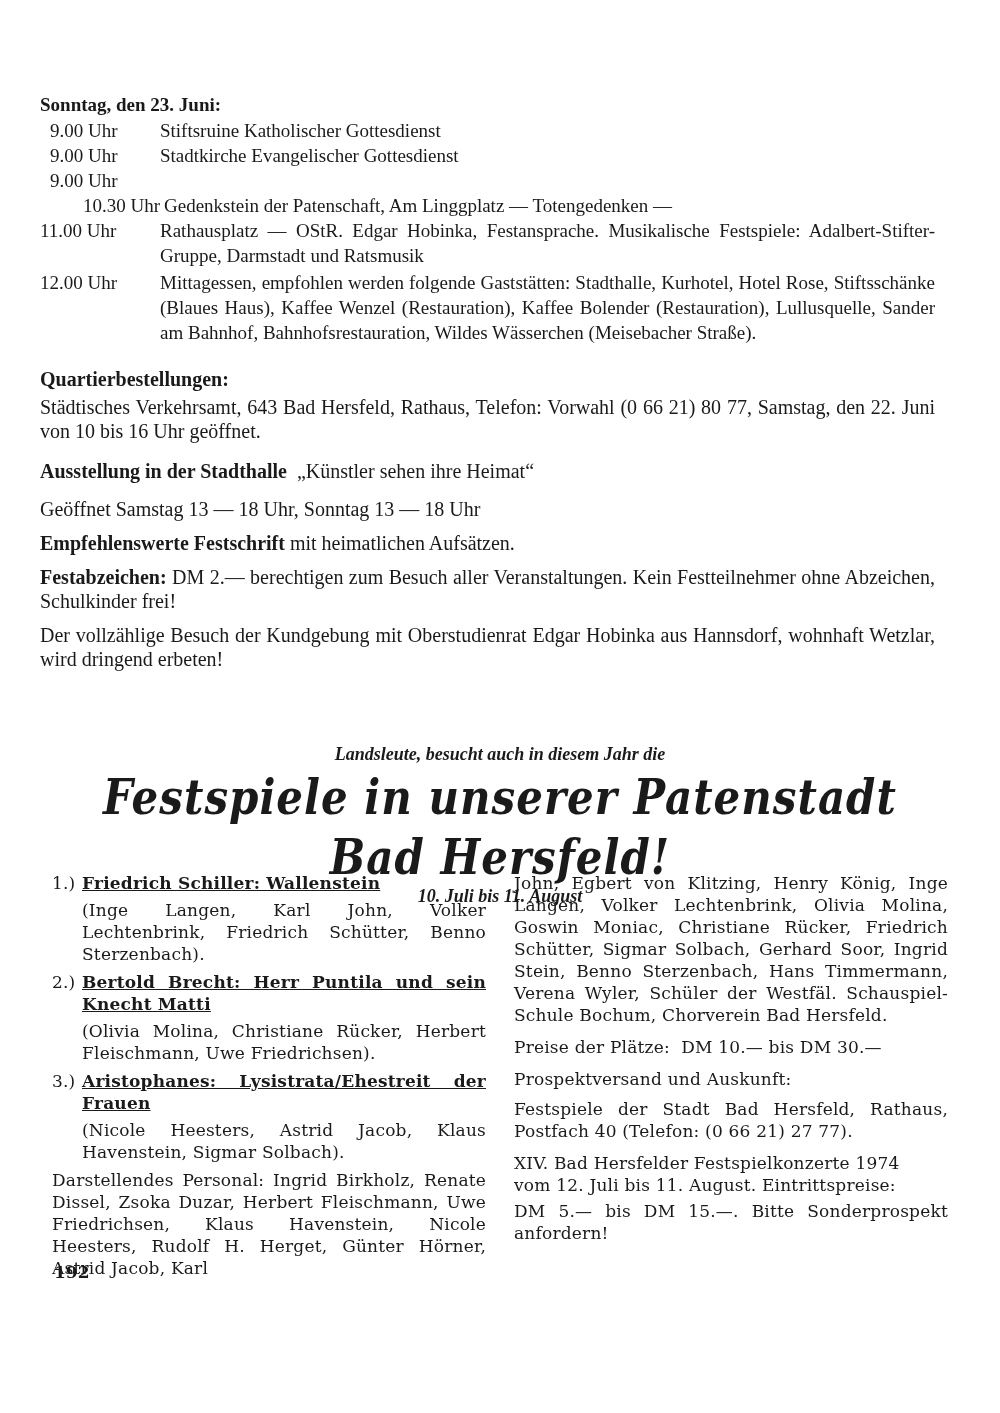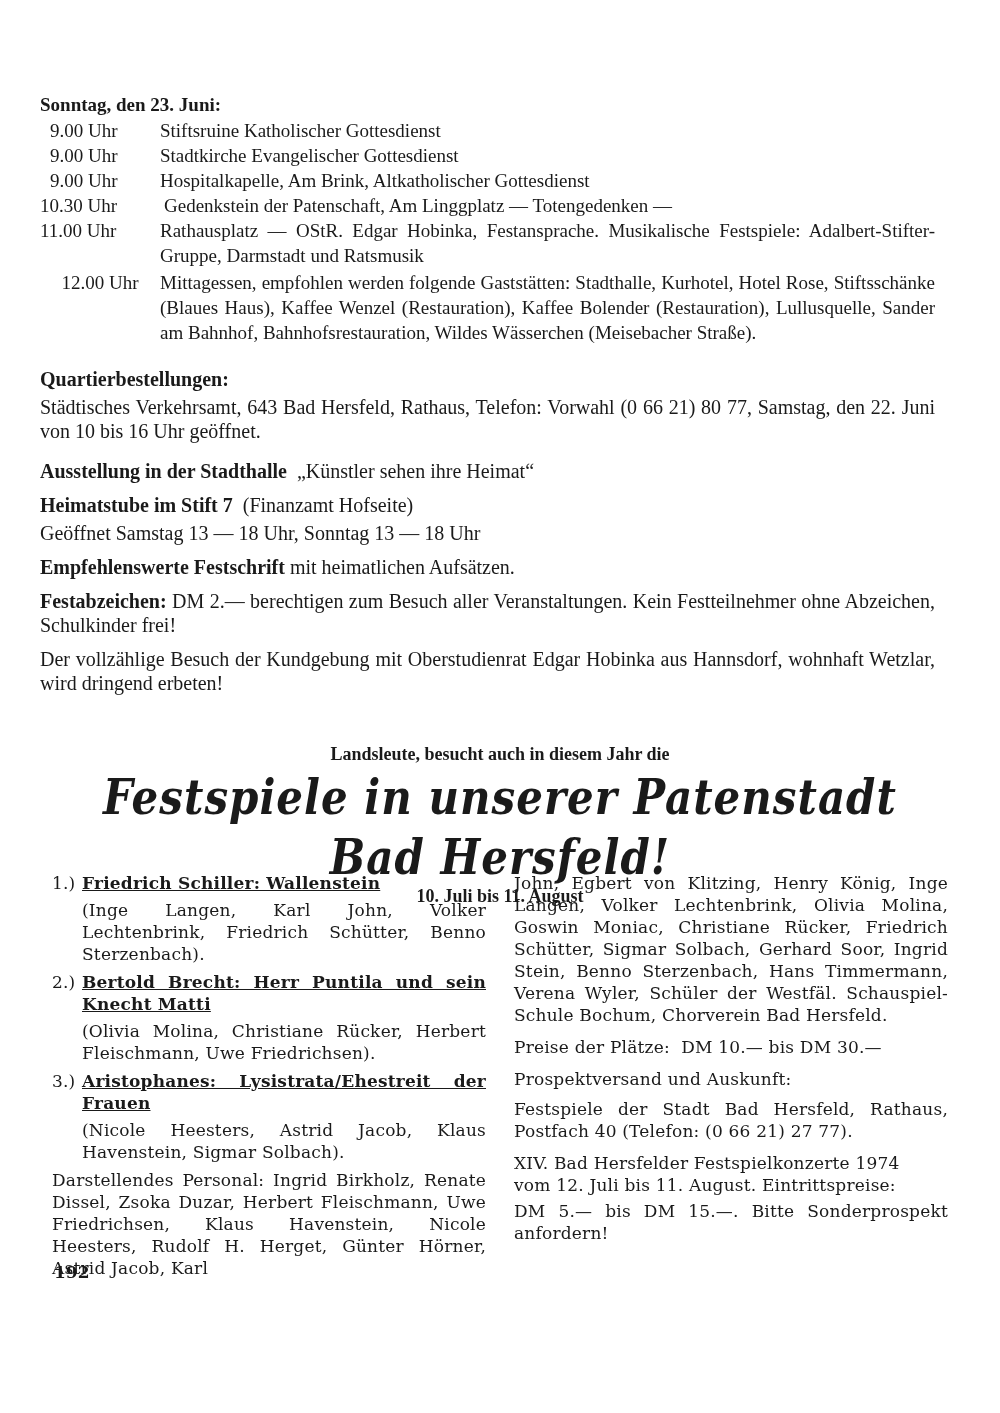--- a/index.html
+++ b/index.html
@@ -50,20 +50,21 @@
     .block {
       font-size: 20px;
       line-height: 24px;
       text-align: justify;
     }
     .gap-lg { height: 16px; }
     .gap-md { height: 10px; }
     .gap-sm { height: 6px; }
     .center {
       text-align: center;
+      font-style: italic;
     }
     .subhead {
       font-weight: bold;
       font-size: 18px;
       line-height: 24px;
     }
     .fraktur {
       font-family: "DejaVu Serif", serif;
       font-weight: bold;
       font-size: 42px;
@@ -118,54 +119,49 @@
   <div class="sched-row">
     <div class="sched-time" style="text-align:left;padding-left:10px;width:120px">9.00 Uhr</div>
     <div class="sched-text">Stiftsruine Katholischer Gottesdienst</div>
   </div>
   <div class="sched-row">
     <div class="sched-time" style="text-align:left;padding-left:10px;width:120px">9.00 Uhr</div>
     <div class="sched-text">Stadtkirche Evangelischer Gottesdienst</div>
   </div>
   <div class="sched-row">
     <div class="sched-time" style="text-align:left;padding-left:10px;width:120px">9.00 Uhr</div>
-    <div class="sched-text">Hospitalkapelle, Am Brink, Altkatholischer Gottesdienst</div>
-  </div>
-  <div class="sched-row">
-    <div class="sched-time" style="text-align:left;padding-left:0;width:120px">10.30 Uhr</div>
+  </div>
+  <div class="sched-row">
+    <div class="sched-time" style="text-align:right;padding-left:0;width:120px">10.30 Uhr</div>
     <div class="sched-text" style="padding-left:4px">Gedenkstein der Patenschaft, Am Linggplatz — Totengedenken —</div>
   </div>
   <div class="sched-row">
     <div class="sched-time" style="text-align:left;padding-left:0;width:120px">11.00 Uhr</div>
     <div class="sched-text">Rathausplatz — OStR. Edgar Hobinka, Festansprache. Musikalische Festspiele: Adalbert-Stifter-Gruppe, Darmstadt und Ratsmusik</div>
   </div>
   <div class="sched-row" style="margin-top:2px">
-    <div class="sched-time" style="text-align:center;padding-left:0;width:120px">12.00 Uhr</div>
+    <div class="sched-time" style="text-align:left;padding-left:0;width:120px">12.00 Uhr</div>
     <div class="sched-text">Mittagessen, empfohlen werden folgende Gaststätten: Stadthalle, Kurhotel, Hotel Rose, Stiftsschänke (Blaues Haus), Kaffee Wenzel (Restauration), Kaffee Bolender (Restauration), Lullusquelle, Sander am Bahnhof, Bahnhofsrestauration, Wildes Wässerchen (Meisebacher Straße).</div>
   </div>
 
   <div class="gap-lg"></div>
   <div class="gap-sm"></div>
 
   <div class="block h-bold">Quartierbestellungen:</div>
   <div class="block" style="margin-top:4px">Städtisches Verkehrsamt, 643 Bad Hersfeld, Rathaus, Telefon: Vorwahl (0 66 21) 80 77, Samstag, den 22. Juni von 10 bis 16 Uhr geöffnet.</div>
 
   <div class="gap-lg"></div>
 
   <div class="block">
     <span class="h-bold">Ausstellung in der Stadthalle</span>
     &nbsp;<span>„Künstler sehen ihre Heimat“</span>
   </div>
 
   <div class="gap-md"></div>
 
-  <div class="block">
-    <span class="h-bold">Heimatstube im Stift 7</span>
-    &nbsp;<span>(Finanzamt Hofseite)</span>
-  </div>
   <div class="block" style="margin-top:4px">Geöffnet Samstag 13 — 18 Uhr, Sonntag 13 — 18 Uhr</div>
 
   <div class="gap-md"></div>
 
   <div class="block">
     <span class="h-bold">Empfehlenswerte Festschrift</span>
     <span>mit heimatlichen Aufsätzen.</span>
   </div>
 
   <div class="gap-md"></div>

